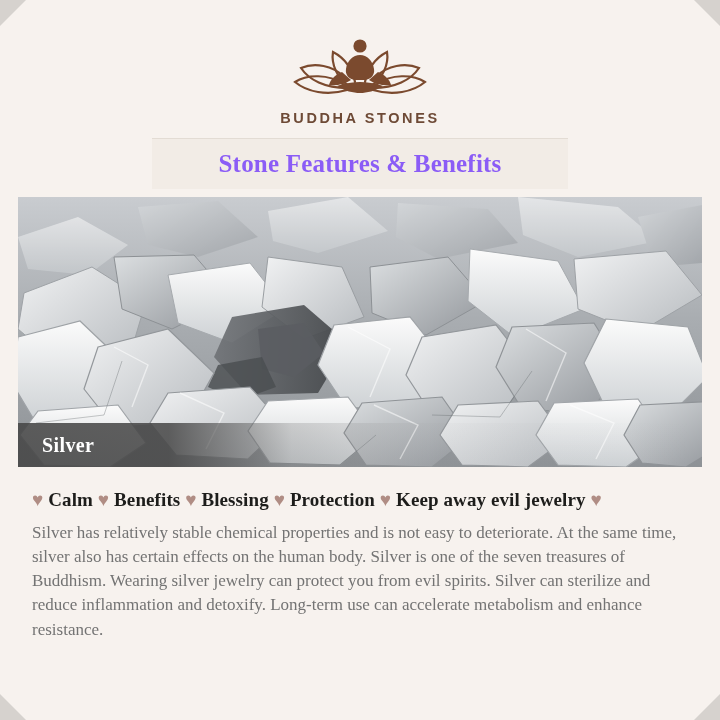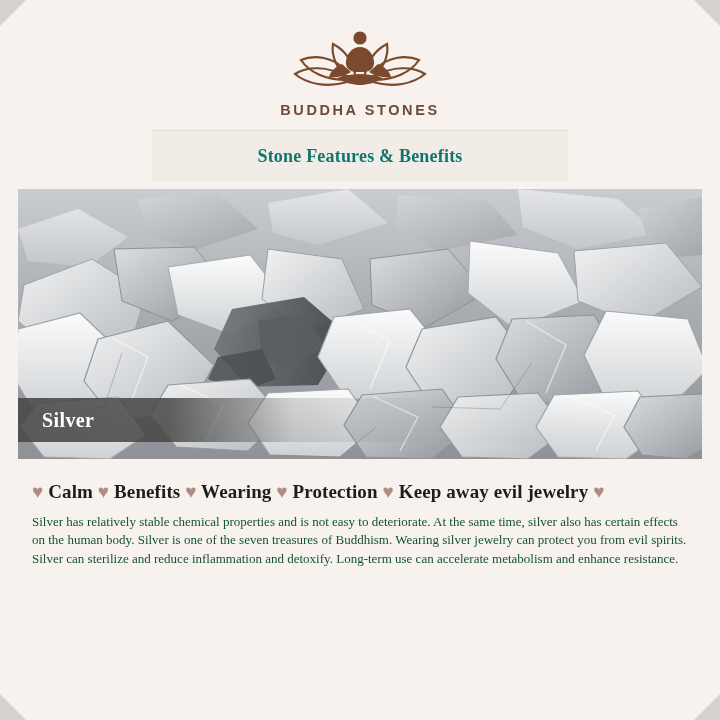--- a/index.html
+++ b/index.html
@@ -46,20 +46,21 @@
   .page {
     position: absolute;
     inset: 0;
     background: #f7f2ee;
   }
 
   
   .logo-block {
     padding-top: 22px;
     text-align: center;
+    margin-top: 8px;
   }
   .logo-mark {
     height: 72px;
     display: flex;
     align-items: center;
     justify-content: center;
   }
   .brand-name {
     margin-top: 8px;
     font-size: 14.5px;
@@ -76,23 +77,23 @@
     margin-right: 152px;
     background: #f2ece6;
     border-top: 1px solid #e3dcd4;
     height: 50px;
     display: flex;
     align-items: center;
     justify-content: center;
   }
   .title-band h1 {
     margin: 0;
-    font-size: 18px;
+    font-size: 25px;
     font-weight: bold;
-    color: #0f766e;
+    color: #8b5cf6;
     font-family: "Liberation Serif", serif;
     letter-spacing: 0.2px;
   }
 
   
   .hero {
     position: relative;
     margin: 8px 18px 0 18px;
     height: 270px;
     overflow: hidden;
@@ -101,21 +102,21 @@
   .hero svg {
     position: absolute;
     top: 0; left: 0;
     width: 100%;
     height: 100%;
     display: block;
   }
   .hero-caption {
     position: absolute;
     left: 0;
-    bottom: 17px;
+    bottom: 0;
     width: 100%;
     height: 44px;
     background: linear-gradient(to right, rgba(70,70,70,0.88) 0%, rgba(70,70,70,0.85) 22%, rgba(120,120,120,0.28) 40%, rgba(150,150,150,0.05) 60%, rgba(150,150,150,0) 100%);
     display: flex;
     align-items: center;
   }
   .hero-caption span {
     color: #ffffff;
     font-size: 20px;
     font-weight: bold;
@@ -141,23 +142,23 @@
   .heart {
     color: #b08d84;
     font-weight: normal;
   }
   .benefit-word { color: #1d1d1b; }
 
   .description {
     margin-top: 10px;
     padding-left: 14px;
     padding-right: 8px;
-    font-size: 13px;
+    font-size: 17px;
     line-height: 1.42;
-    color: #14532d;
+    color: #737373;
     font-family: "Liberation Serif", serif;
     text-align: left;
   }
 </style>
 </head>
 <body>
 
 <div class="page">
 
   <div class="corner corner-tl"></div>
@@ -286,21 +287,21 @@
     </div>
   </div>
 
   <div class="content">
     <div class="benefits">
       <span class="heart">♥</span>
       <span class="benefit-word">Calm</span>
       <span class="heart">♥</span>
       <span class="benefit-word">Benefits</span>
       <span class="heart">♥</span>
-      <span class="benefit-word">Wearing</span>
+      <span class="benefit-word">Blessing</span>
       <span class="heart">♥</span>
       <span class="benefit-word">Protection</span>
       <span class="heart">♥</span>
       <span class="benefit-word">Keep away evil jewelry</span>
       <span class="heart">♥</span>
     </div>
 
     <p class="description">Silver has relatively stable chemical properties and is not easy to deteriorate. At the same time, silver also has certain effects on the human body. Silver is one of the seven treasures of Buddhism. Wearing silver jewelry can protect you from evil spirits. Silver can sterilize and reduce inflammation and detoxify. Long-term use can accelerate metabolism and enhance resistance.</p>
   </div>
 

